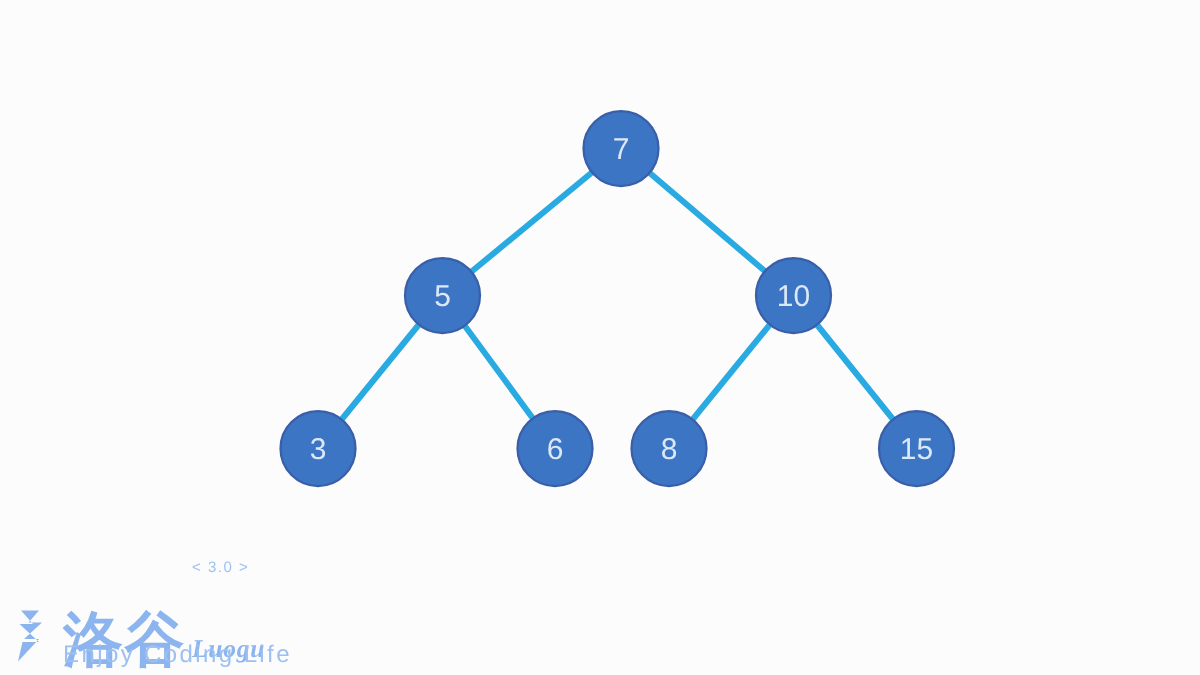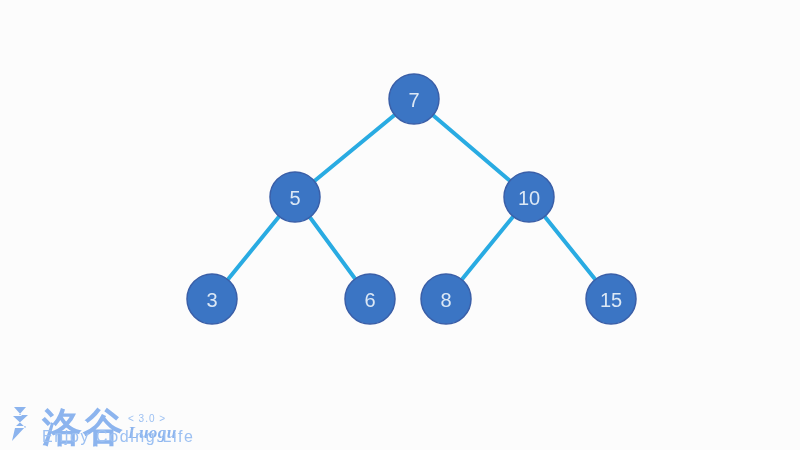--- a/index.html
+++ b/index.html
@@ -74,20 +74,21 @@
     line-height: 34px;
     letter-spacing: 1px;
     white-space: nowrap;
   }
   .logo-right {
     display: flex;
     flex-direction: column;
     justify-content: flex-end;
     margin-left: 4px;
     padding-bottom: 2px;
+    gap: 40px;
   }
   .logo-version {
     font-family: "Liberation Sans", sans-serif;
     font-size: 10px;
     color: #9cc0f2;
     line-height: 11px;
     letter-spacing: 1px;
     white-space: nowrap;
   }
   .logo-roman {

